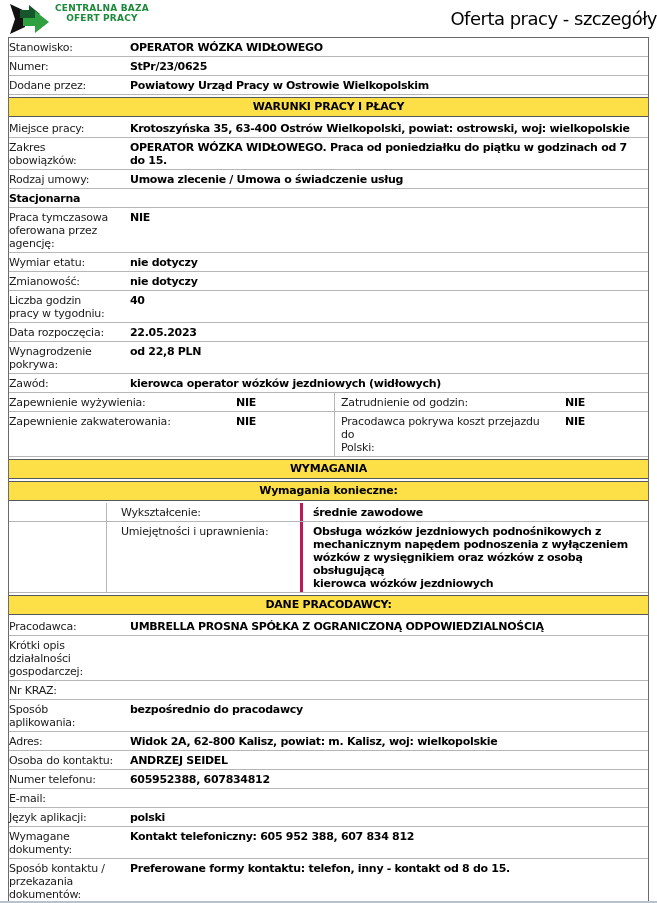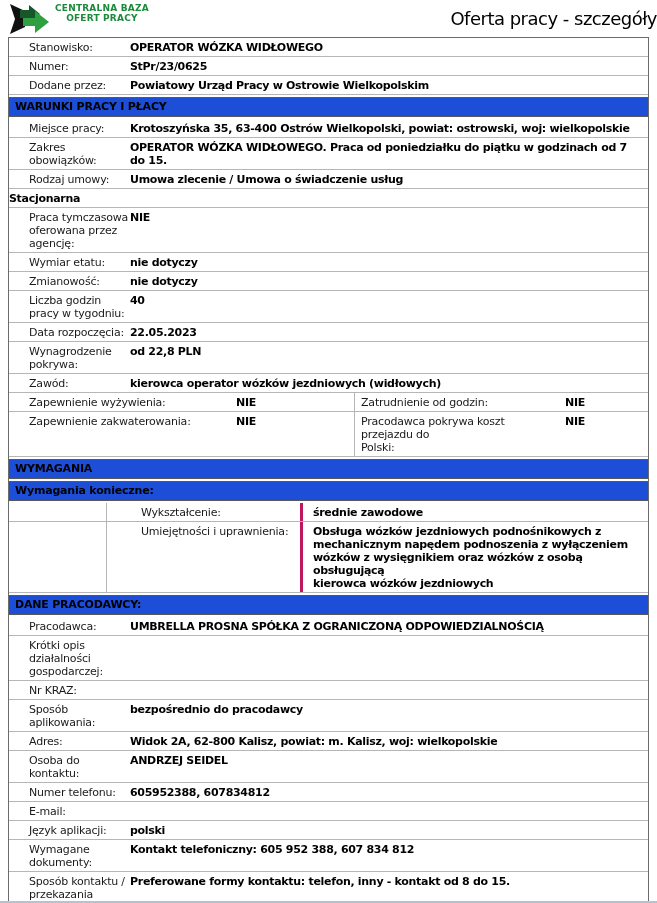--- a/index.html
+++ b/index.html
@@ -15,36 +15,36 @@
     text-align: right; font-size: 18px; line-height: 34px; padding-top: 2px;
     color: #000; letter-spacing: -0.5px;
   }
   .logo { position: absolute; left: 8px; top: 3px; display: flex; align-items: flex-start; gap: 3px; }
   .logo svg { display: block; }
   .logo-text { font-weight: bold; font-size: 9px; line-height: 10px; text-align: center; letter-spacing: 0.2px; }
   
   .doc { margin: 0 8px; border: 1px solid #6b6b6b; border-bottom: none; background: #fff; }
   .r { display: grid; grid-template-columns: 121px 1fr; border-bottom: 1px solid #b6b6b6; }
   .r > div { padding: 3px 0 2px; }
-  .label { padding-left: 6px; padding-right: 4px; color: #1a1a1a; white-space: pre-line; letter-spacing: -0.2px; margin-left: 20px; }
+  .label { padding-left: 6px; padding-right: 4px; color: #1a1a1a; white-space: pre-line; letter-spacing: -0.2px; }
   .value { font-weight: bold; color: #000; white-space: pre-line; padding-right: 6px; letter-spacing: -0.3px; }
   
   .r4 { grid-template-columns: 227px 98px 221px 1fr; }
   .r4 .c3 { border-left: 1px solid #b6b6b6; padding-left: 6px; }
   .r4 .c4 { padding-left: 10px; }
   
   .ri { grid-template-columns: 98px 196px 1fr; }
   .ri .c1 { border-right: 1px solid #b6b6b6; }
   .ri .c2 { padding-left: 14px; padding-right: 4px; border-right: 3px solid #be185d; }
   .ri .c3 { padding-left: 10px; }
   
   .section {
-    background: #1d4ed8; font-weight: bold; color: #000;
+    background: #fde047; font-weight: bold; color: #000;
     border-top: 1px solid #585858; border-bottom: 1px solid #585858;
-    padding: 2px 6px 3px; margin: 2px 0; letter-spacing: -0.2px;
+    padding: 2px 6px 3px; margin: 2px 0; letter-spacing: -0.2px; text-align: center;
   }
   .bottom-edge { position: absolute; left: 0; right: 0; bottom: 0; height: 2px; background: #b7c2cf; }
 </style>
 </head>
 <body>
 
 <div class="page">
 
   <div class="header">
     <div class="logo">

